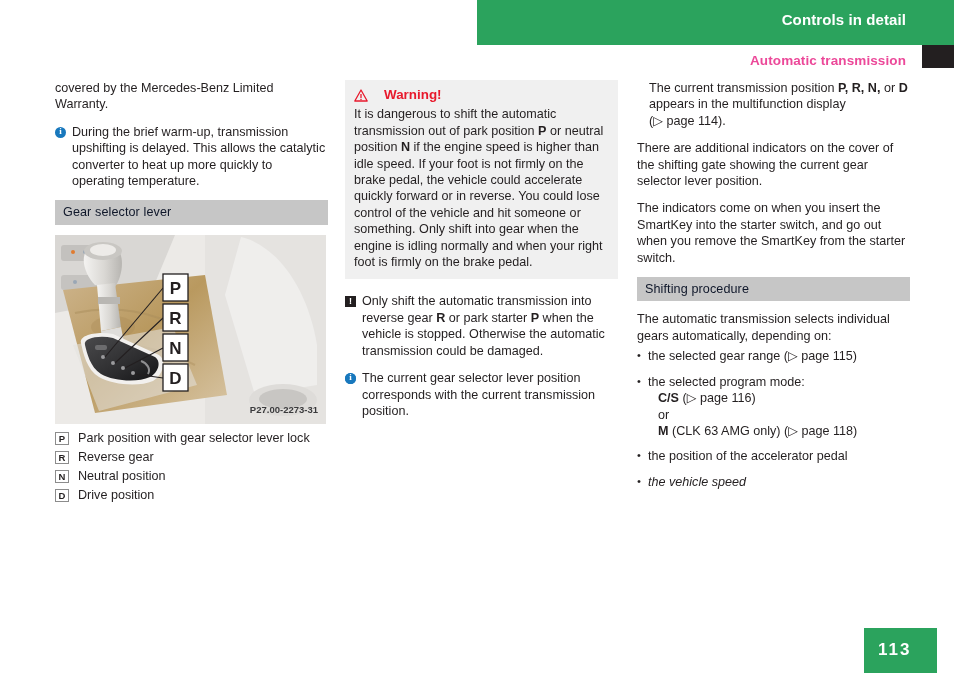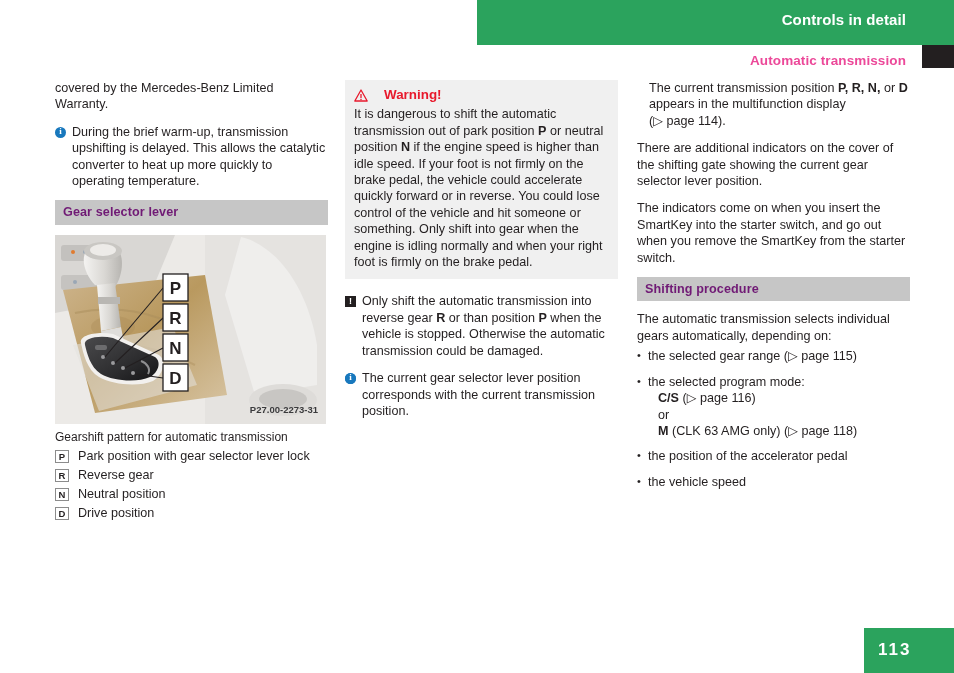--- a/index.html
+++ b/index.html
@@ -68,22 +68,22 @@
 
   p { margin: 0 0 11px 0; }
   p:last-child { margin-bottom: 0; }
 
   b, .b { font-weight: bold; }
 
   
   .sec-head {
     background: #c6c6c6;
     font-size: 12.6px;
-    font-weight: bold;
-    color: #701a75;
+    font-weight: normal;
+    color: #0f172a;
     padding: 4px 0 4px 8px;
     margin: 6px 0 10px 0;
     letter-spacing: 0.1px;
   }
 
   
   .note {
     position: relative;
     padding-left: 17px;
     margin: 0 0 11px 0;
@@ -206,39 +206,39 @@
 
   
   .blist { margin: 0; padding: 0; list-style: none; }
   .blist li {
     position: relative;
     padding-left: 11px;
     margin-bottom: 9px;
     font-size: 12.6px;
     line-height: 16.4px;
   }
-  .blist li:last-child { margin-bottom: 12px; }
+  .blist li:last-child { margin-bottom: 12px; font-style: italic; }
   .blist li::before {
     content: "\2022";
     position: absolute;
     left: 0;
     top: -1px;
     font-size: 11px;
     color: #231f20;
   }
   .sub { padding-left: 10px; margin: 0; }
 
   .pgref { white-space: nowrap; }
 
   
   .footer-num {
     position: absolute;
     left: 864px;
     top: 628px;
-    width: 90px;
+    width: 73px;
     height: 45px;
     background: #2ba35d;
   }
   .footer-num span {
     position: absolute;
     left: 14px;
     top: 12px;
     color: #ffffff;
     font-size: 17px;
     font-weight: bold;
@@ -346,21 +346,20 @@
       </g>
       <g>
         <rect x="108" y="129" width="25" height="27" fill="#ffffff" stroke="#231f20" stroke-width="1.3"></rect>
         <text x="120.5" y="149" font-family="Liberation Sans, sans-serif" font-size="17" font-weight="bold" text-anchor="middle" fill="#231f20">D</text>
       </g>
 
       <text x="263" y="178" font-family="Liberation Sans, sans-serif" font-size="9.5" font-weight="bold" text-anchor="end" fill="#3a3a3c">P27.00-2273-31</text>
     </svg>
   </div>
 
-  <p class="fig-caption">Gearshift pattern for automatic transmission</p>
 
   <div class="legend">
     <div class="legend-row">
       <span class="legend-key">P</span>
       <span>Park position with gear selector lever lock</span>
     </div>
     <div class="legend-row">
       <span class="legend-key">R</span>
       <span>Reverse gear</span>
     </div>
@@ -386,21 +385,21 @@
           <rect x="6.35" y="9.8" width="1.3" height="1.3" fill="#e8192c"></rect>
         </svg>
       </span>
       <span>Warning!</span>
     </div>
     <p class="warn-body"><span>It is dangerous to shift the automatic transmission out of park position </span><b>P</b><span> or neutral position </span><b>N</b><span> if the engine speed is higher than idle speed. If your foot is not firmly on the brake pedal, the vehicle could accelerate quickly forward or in reverse. You could lose control of the vehicle and hit someone or something. Only shift into gear when the engine is idling normally and when your right foot is firmly on the brake pedal.</span></p>
   </div>
 
   <div class="note">
     <span class="ic"><span class="icon-caution"></span></span>
-    <span>Only shift the automatic transmission into reverse gear </span><b>R</b><span> or than position </span><b>P</b><span> when the vehicle is stopped. Otherwise the automatic transmission could be damaged.</span>
+    <span>Only shift the automatic transmission into reverse gear </span><b>R</b><span> or park starter </span><b>P</b><span> when the vehicle is stopped. Otherwise the automatic transmission could be damaged.</span>
   </div>
 
   <div class="note">
     <span class="ic"><span class="icon-info"></span></span>
   </div>
 
   <div class="note">
     <span class="ic"><span class="icon-info"></span></span>
     <span>The current gear selector lever position corresponds with the current transmission position.</span>
   </div>

